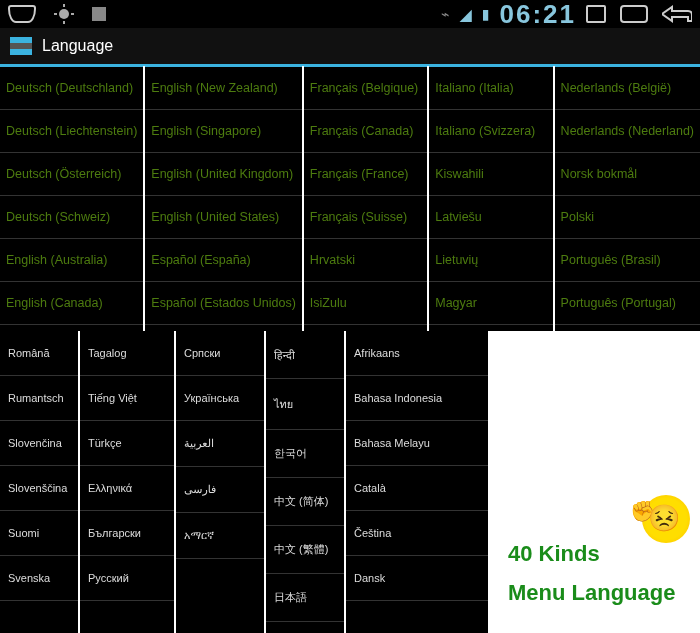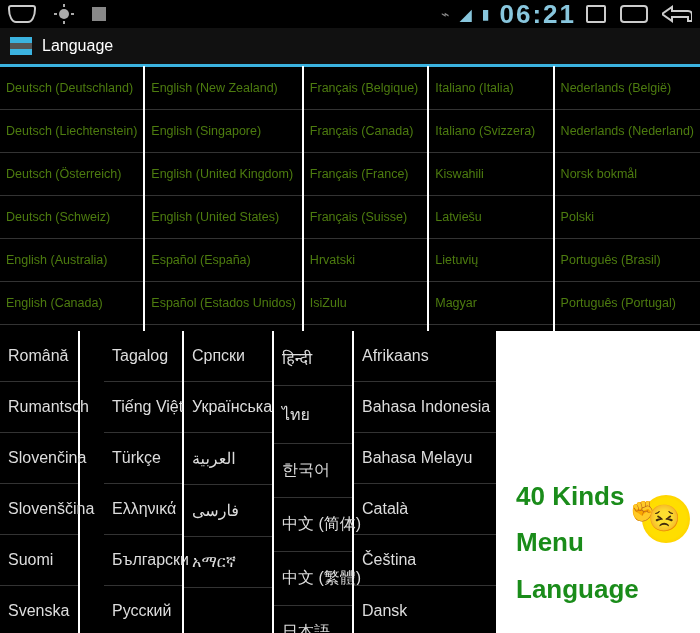--- a/index.html
+++ b/index.html
@@ -24,24 +24,24 @@
   .top-cols { display: flex; background: #000; height: 265px; }
   .col { flex: 1; border-right: 2px solid #fff; }
   .col:last-child { border-right: none; }
   .lang-item { color: #4d7c0f; font-size: 12.5px; padding: 14px 6px; border-bottom: 1px solid #333; white-space: nowrap; overflow: hidden; cursor: pointer; }
   .lang-item:first-child { border-top: 1px solid #3bb3e0; }
   
   .bottom-area { display: flex; height: 302px; }
   .bottom-cols { display: flex; background: #000; }
   .bcol { border-right: 2px solid #fff; }
   .bcol:last-child { border-right: none; }
-  .blang { color: #ddd; font-size: 16px; padding: 16px 8px; border-bottom: 1px solid #333; white-space: nowrap; cursor: pointer; }
+  .blang { color: #ddd; font-size: 11px; padding: 16px 8px; border-bottom: 1px solid #333; white-space: nowrap; cursor: pointer; }
   
   .promo { flex: 1; background: #fff; position: relative; }
-  .promo-text { position: absolute; left: 20px; bottom: 20px; color: #1a8c1a; font-weight: bold; font-size: 26px; line-height: 1.8; }
+  .promo-text { position: absolute; left: 20px; bottom: 20px; color: #1a8c1a; font-weight: bold; font-size: 22px; line-height: 1.8; }
   .emoji { position: absolute; right: 10px; bottom: 90px; width: 48px; height: 48px; background: radial-gradient(circle, #ffde00 60%, #ffb800 100%); border-radius: 50%; }
   .emoji::before { content: '✊'; position: absolute; left: -12px; top: 4px; font-size: 20px; }
   .emoji::after { content: '😣'; position: absolute; left: 6px; top: 8px; font-size: 26px; }
 </style>
 </head>
 <body>
 
 <div class="statusbar">
   <div class="statusbar-left">
     <div class="home-ico"></div>
@@ -126,21 +126,21 @@
 <div class="bottom-area">
   <div class="bottom-cols">
       <div class="bcol" style="width: 80px;">
         <div class="blang">Română</div>
         <div class="blang">Rumantsch</div>
         <div class="blang">Slovenčina</div>
         <div class="blang">Slovenščina</div>
         <div class="blang">Suomi</div>
         <div class="blang">Svenska</div>
       </div>
-      <div class="bcol" style="width: 80px; margin-left: 24px;">
+      <div class="bcol" style="width: 96px;">
         <div class="blang">Tagalog</div>
         <div class="blang">Tiếng Việt</div>
         <div class="blang">Türkçe</div>
         <div class="blang">Ελληνικά</div>
         <div class="blang">Български</div>
         <div class="blang">Русский</div>
       </div>
       <div class="bcol" style="width: 90px;">
         <div class="blang">Српски</div>
         <div class="blang">Українська</div>

